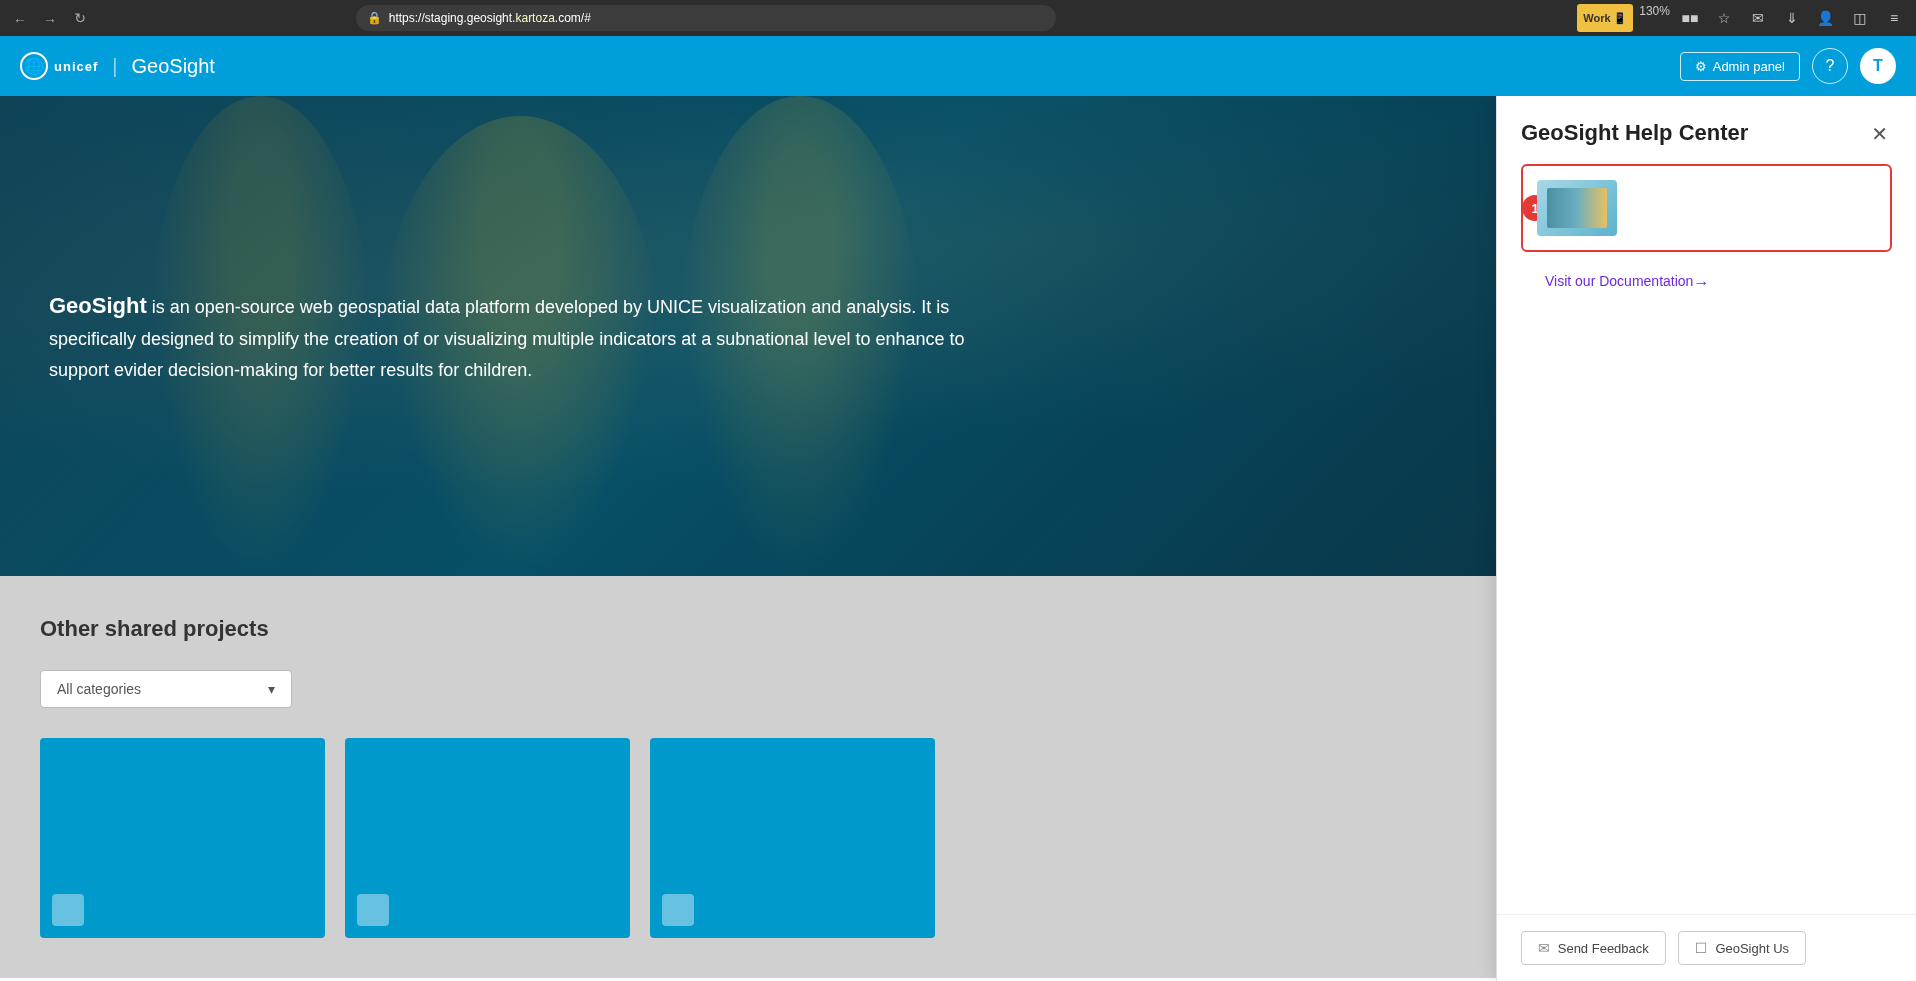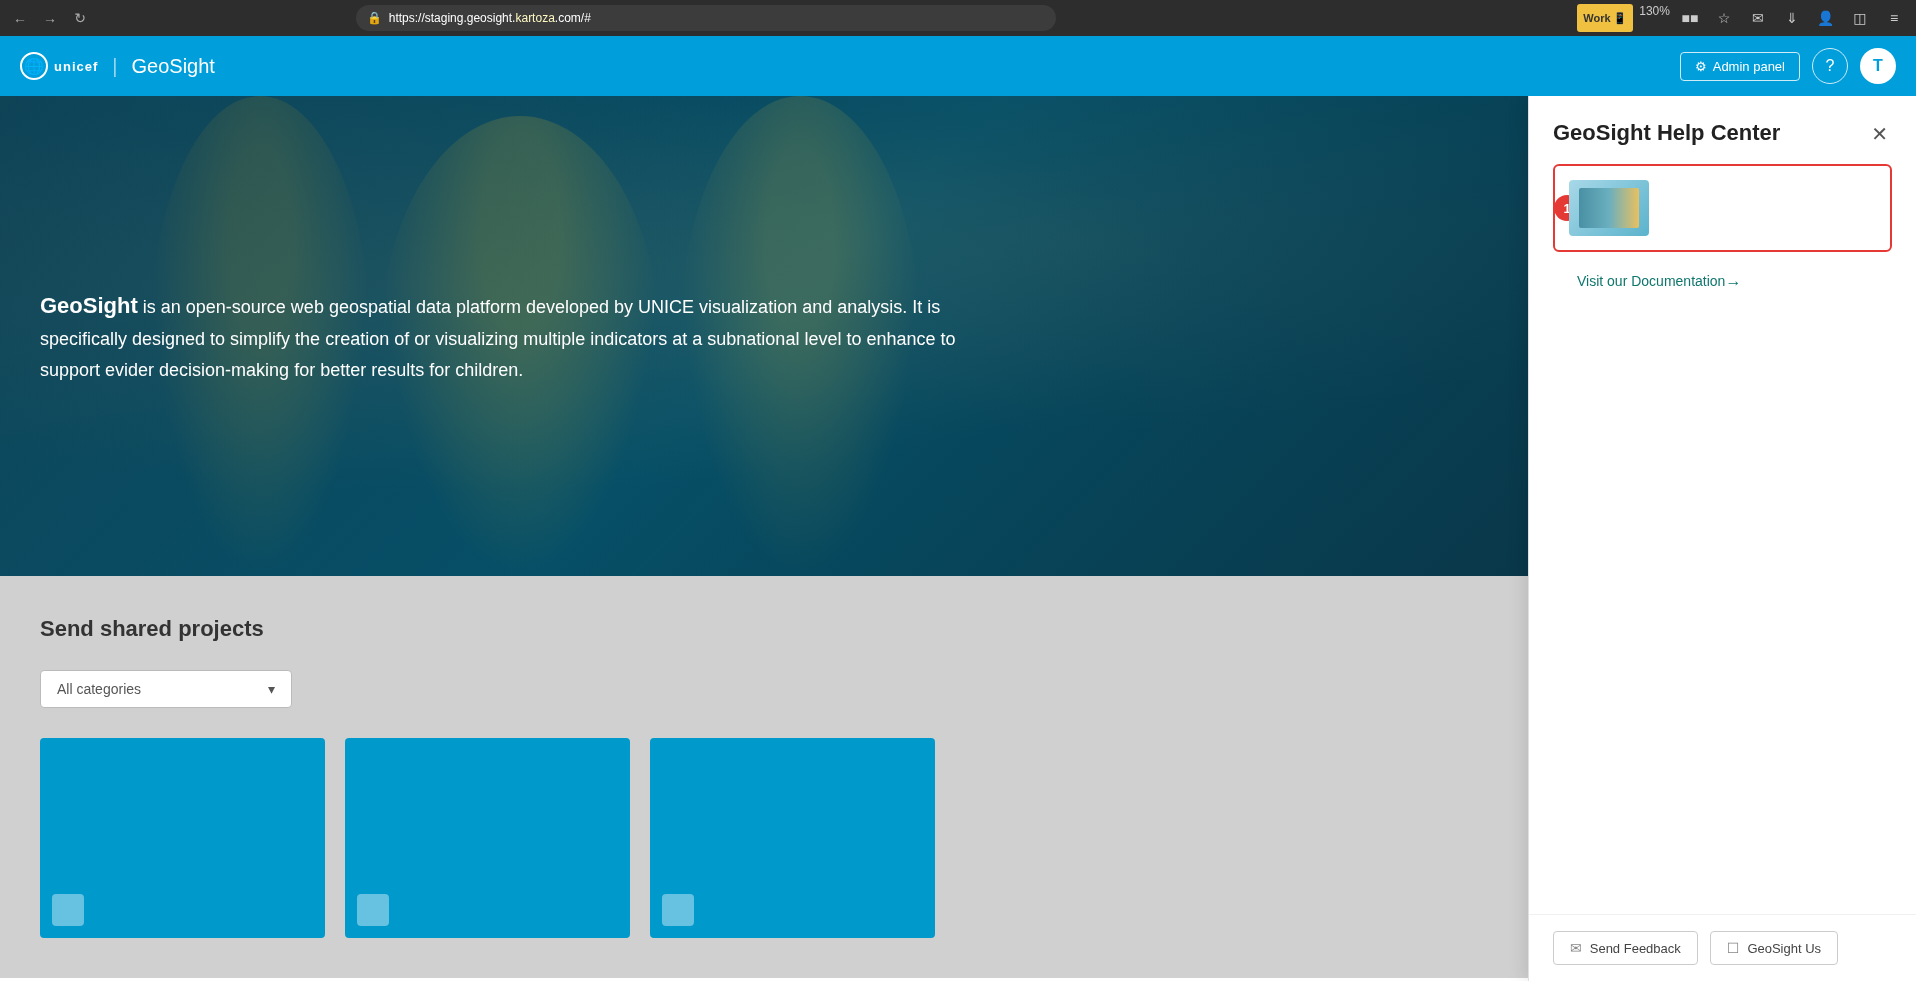--- a/index.html
+++ b/index.html
@@ -179,20 +179,21 @@
         linear-gradient(135deg, #1a5566 0%, #0d3d4f 40%, #082d3a 100%);
     }
     .hero-text {
       position: relative;
       z-index: 2;
       color: #fff;
       max-width: 1050px;
       padding: 40px;
       font-size: 18px;
       line-height: 1.7;
+      margin-left: 9px;
     }
     .hero-text strong {
       font-size: 22px;
       font-weight: bold;
     }
 
     
     .projects-section {
       padding: 40px;
       background: #d0d0d0;
@@ -233,21 +234,21 @@
       overflow: hidden;
     }
     .project-card-icon {
       width: 32px; height: 32px;
       background: rgba(255,255,255,0.4);
       border-radius: 4px;
     }
 
     
     .help-panel {
-      width: 388px;
+      width: 420px;
       flex-shrink: 0;
       background: #fff;
       border-left: 1px solid #e0e0e0;
       display: flex;
       flex-direction: column;
       position: relative;
       box-shadow: -4px 0 16px rgba(0,0,0,0.1);
     }
     .help-panel-header {
       padding: 24px 24px 16px;
@@ -351,21 +352,21 @@
       flex-shrink: 0;
     }
     .about-title {
       font-size: 14px;
       font-weight: 500;
       color: #222;
     }
     .visit-docs-link {
       display: flex;
       align-items: center;
-      color: #0f766e;
+      color: #6d28d9;
       font-size: 14px;
       text-decoration: none;
       cursor: pointer;
       margin-top: 20px;
       padding: 0 24px;
     }
     .visit-docs-arrow {
       font-size: 16px;
     }
     .help-panel-footer {
@@ -468,21 +469,21 @@
           <div style="position:absolute; inset:0; background: linear-gradient(135deg, rgba(10,60,80,0.7) 0%, rgba(0,100,130,0.5) 50%, rgba(10,60,80,0.7) 100%);"></div>
         </div>
         <div class="hero-text">
           <p>
             <strong>GeoSight</strong><span> is an open-source web geospatial data platform developed by UNICE visualization and analysis. It is specifically designed to simplify the creation of or visualizing multiple indicators at a subnational level to enhance to support evider decision-making for better results for children.</span>
           </p>
         </div>
       </div>
 
       <div class="projects-section">
-        <h2 class="projects-title">Send shared projects</h2>
+        <h2 class="projects-title">Other shared projects</h2>
         <div class="category-select">
           <span>All categories</span>
           <span>▾</span>
         </div>
         <div class="project-cards">
           <div class="project-card">
             <div class="project-card-icon"></div>
           </div>
           <div class="project-card">
             <div class="project-card-icon"></div>

